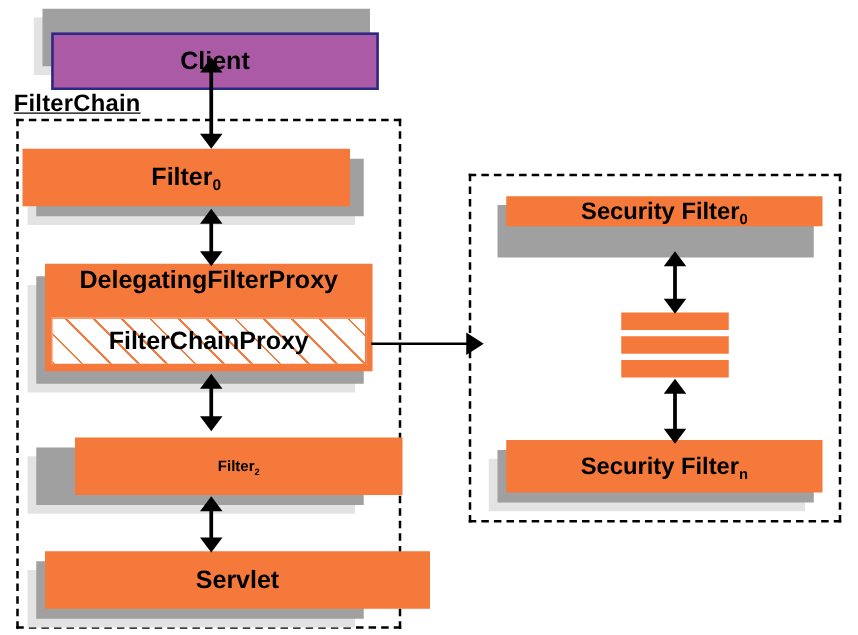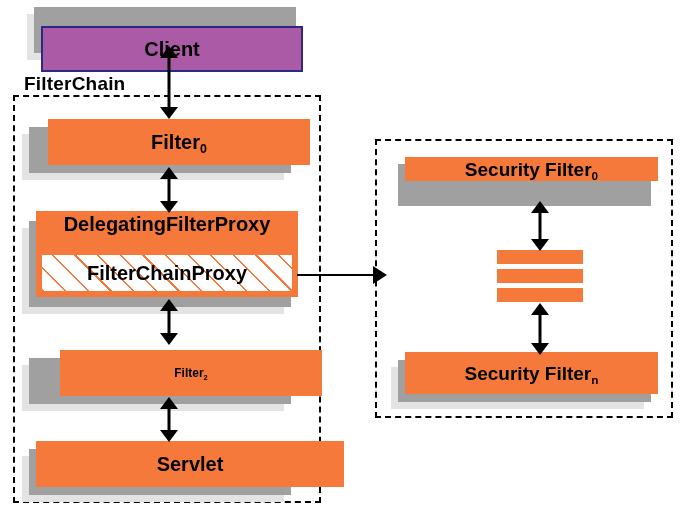--- a/index.html
+++ b/index.html
@@ -133,40 +133,40 @@
     background:#F4793B;
     z-index:3;
     box-sizing:border-box;
   }
 </style>
 </head>
 <body>
 
 <div id="canvas">
 
-  <div class="group-label" style="left:24px; top:74px;">FilterChain</div>
+  <div class="group-label" style="left:11px; top:74px;text-decoration:underline;">FilterChain</div>
   <div class="group-box" style="left:13px; top:95px; width:308px; height:408px;"></div>
 
   <div class="group-box" style="left:375px; top:139px; width:298px; height:279px;"></div>
 
   <div class="shadow s-light" style="left:27px; top:14px; width:262px; height:46px;"></div>
   <div class="shadow s-dark" style="left:34px; top:7px; width:262px; height:46px;"></div>
   <div class="node fill-purple" style="left:41px; top:0px; width:262px; height:46px; font-size:20px;">
     <span class="lbl">Client</span>
   </div>
 
   <div class="arrow-v" style="left:155px; top:46px; width:28px; height:73px;">
     <div class="head up"></div>
     <div class="shaft" style="top:8px; height:57px;"></div>
     <div class="head down"></div>
   </div>
 
   <div class="shadow s-light" style="left:22px; top:134px; width:262px; height:46px;"></div>
   <div class="shadow s-dark" style="left:29px; top:127px; width:262px; height:46px;"></div>
-  <div class="node fill-orange" style="left:48px; top:119px; width:262px; height:46px; font-size:20px;">
+  <div class="node fill-orange" style="left:18px; top:119px; width:262px; height:46px; font-size:20px;">
     <span class="lbl"><span>Filter</span><sub>0</sub></span>
   </div>
 
   <div class="arrow-v" style="left:155px; top:167px; width:28px; height:46px;">
     <div class="head up"></div>
     <div class="shaft" style="top:8px; height:30px;"></div>
     <div class="head down"></div>
   </div>
 
   <div class="shadow s-light" style="left:22px; top:228px; width:262px; height:86px;"></div>

